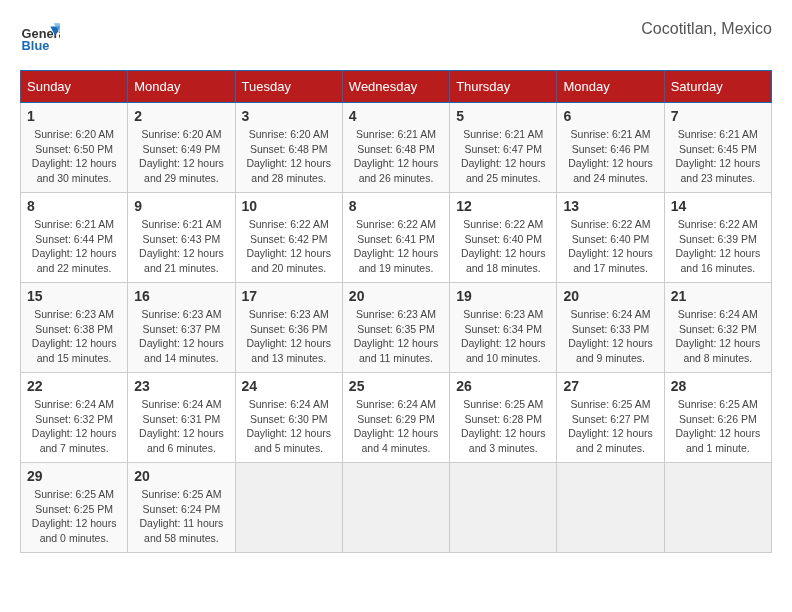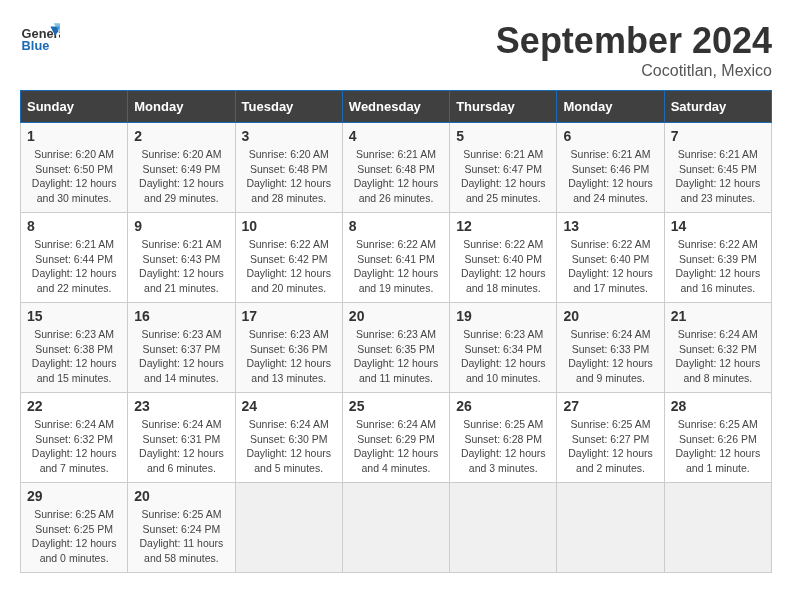--- a/index.html
+++ b/index.html
@@ -36,26 +36,26 @@
     .location {
       font-size: 16px;
       color: #555;
     }
     table {
       width: 100%;
       border-collapse: collapse;
       font-size: 11px;
     }
     thead th {
-      background-color: #404040;
+      background-color: #b91c1c;
       color: #fff;
       padding: 8px 6px;
       text-align: left;
       font-size: 13px;
-      font-weight: bold;
+      font-weight: normal;
       border: 1px solid #1a6ab5;
     }
     tbody td {
       border: 1px solid #ccc;
       vertical-align: top;
       padding: 5px 6px;
       height: 90px;
       width: 14.28%;
       background: #fff;
     }
@@ -85,21 +85,20 @@
 <div class="header">
   <div class="logo">
     <svg class="logo-icon" viewBox="0 0 50 50" width="50" height="50">
       <text x="2" y="22" font-size="16" font-weight="bold" fill="#333">General</text>
       <text x="2" y="38" font-size="16" font-weight="bold" fill="#1a6ab5">Blue</text>
       <polygon points="38,8 50,8 44,20" fill="#1a6ab5"></polygon>
       <polygon points="42,4 50,4 50,16" fill="#4fa3e0" opacity="0.7"></polygon>
     </svg>
   </div>
   <div class="title-block">
-    <div class="month-title">September 2024</div>
     <div class="location">Cocotitlan, Mexico</div>
   </div>
 </div>
 
 <table>
   <thead>
     <tr id="weekday-header">
         <th>Sunday</th>
         <th>Monday</th>
         <th>Tuesday</th>

